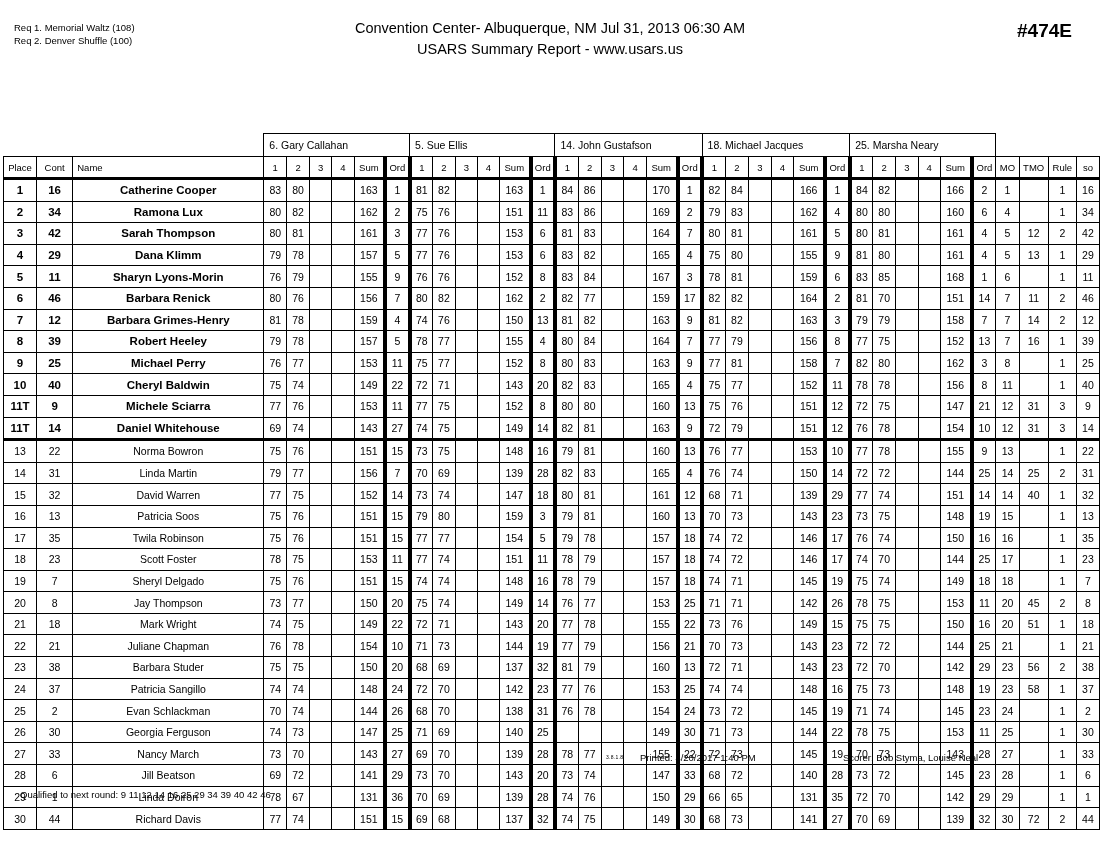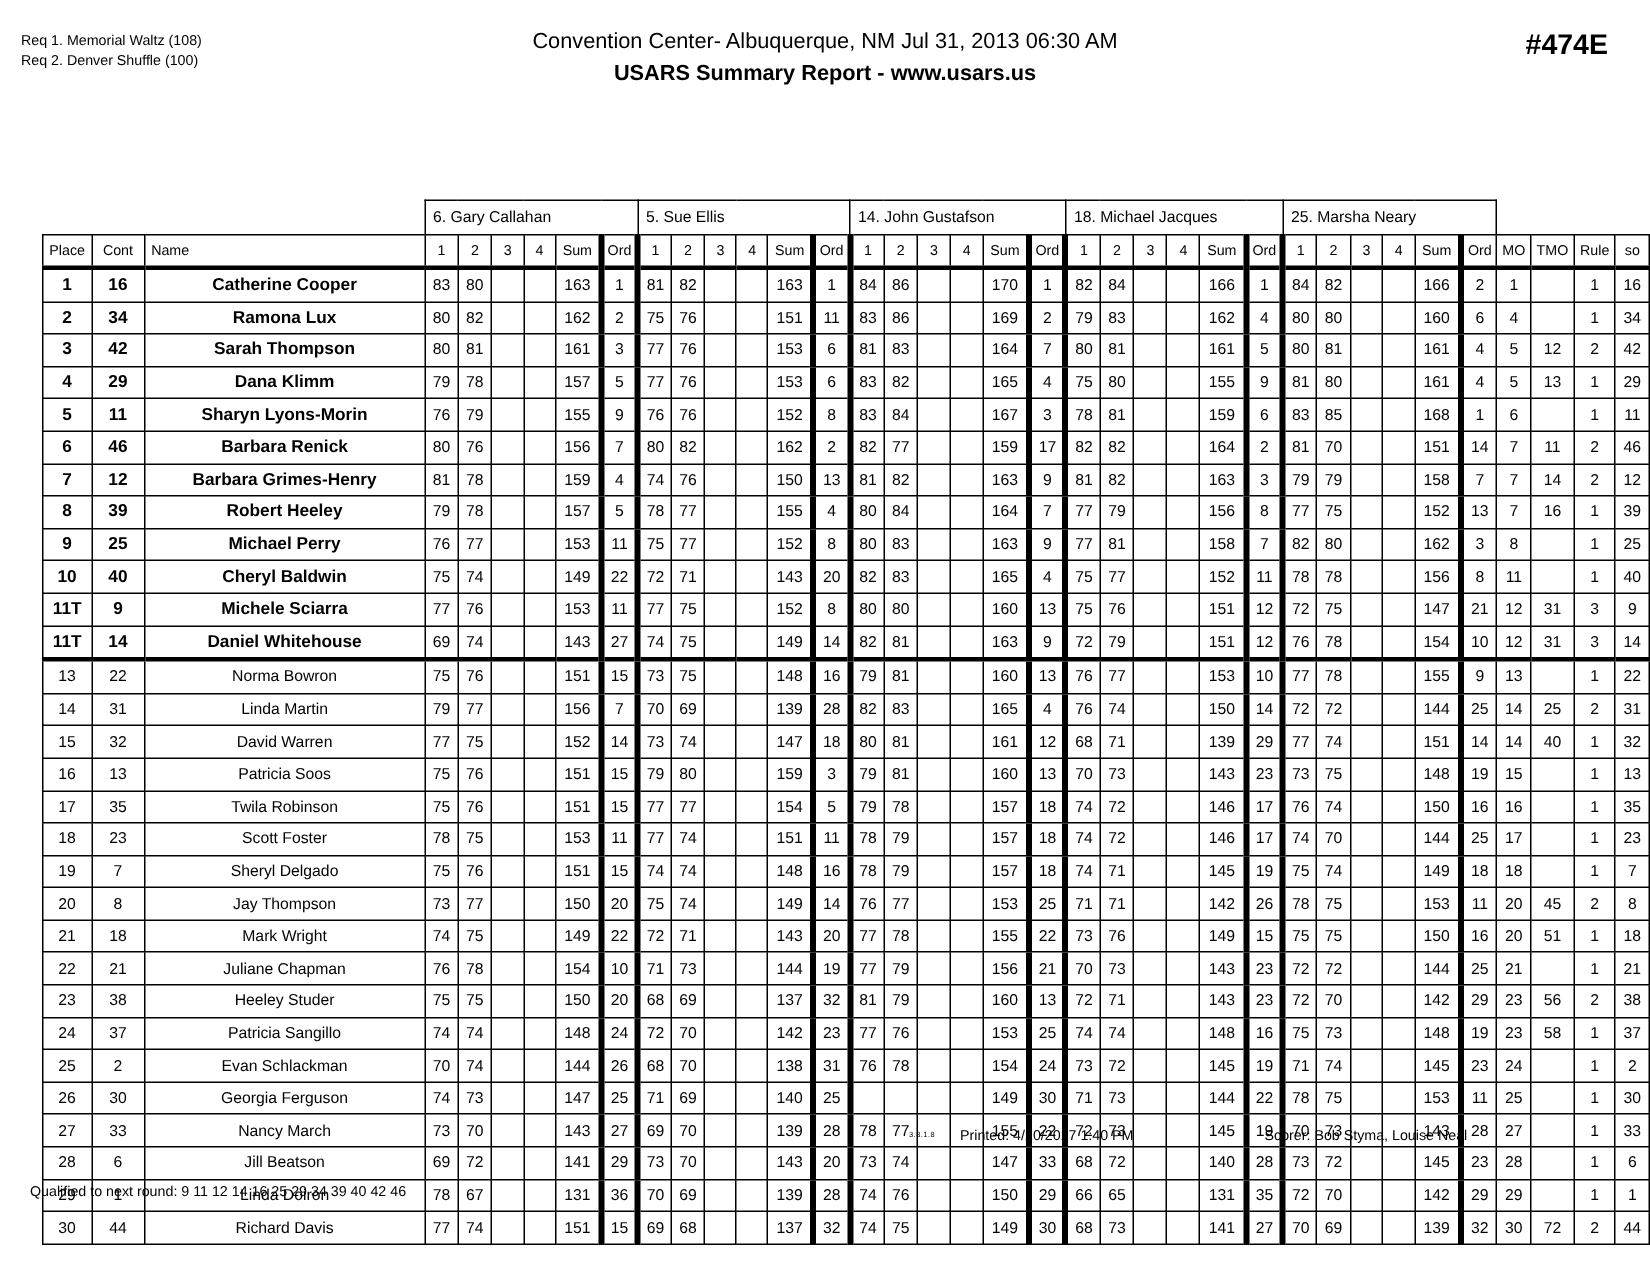--- a/index.html
+++ b/index.html
@@ -51,34 +51,33 @@
     line-height: 20px;
   }
   .hdr .t3 {
     font-size: 18px;
     font-weight: bold;
     line-height: 25px;
   }
   .hdr .t4 {
     font-size: 14.5px;
     line-height: 22px;
-    font-weight: bold;
   }
   .evtnum {
     position: absolute;
     right: 28px;
     top: 20px;
     font-size: 19px;
     font-weight: bold;
   }
 
   
   #tbl-wrap {
     position: absolute;
-    left: 28px;
+    left: 3px;
     top: 133px;
   }
   table.sheet {
     border-collapse: collapse;
     font-size: 10px;
     table-layout: fixed;
   }
   table.sheet td, table.sheet th {
     border: 1px solid #000;
     padding: 0;
@@ -1144,21 +1143,21 @@
             <td class="sum">144</td>
             <td class="ord last">25</td>
             <td class="mo">21</td>
             <td class="tmo"></td>
             <td class="rule">1</td>
             <td class="so">21</td>
           </tr>
           <tr class="data">
             <td class="pl">23</td>
             <td class="ct">38</td>
-            <td class="nm">Heeley Studer</td>
+            <td class="nm">Barbara Studer</td>
             <td class="sc">75</td>
             <td class="sc">75</td>
             <td class="sc"></td>
             <td class="sc"></td>
             <td class="sum">150</td>
             <td class="ord">20</td>
             <td class="sc">68</td>
             <td class="sc">69</td>
             <td class="sc"></td>
             <td class="sc"></td>

